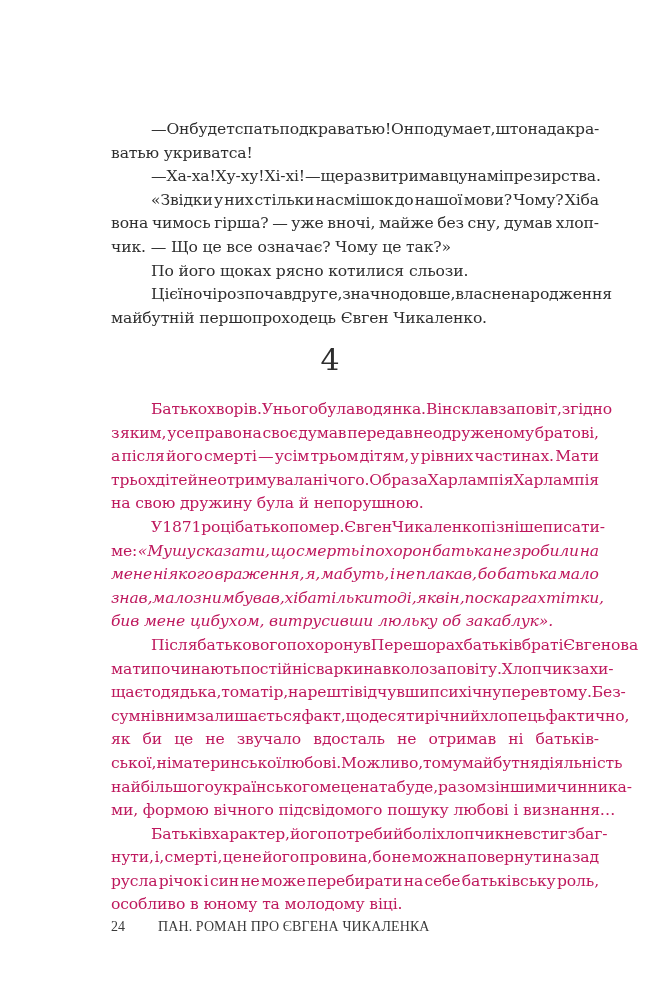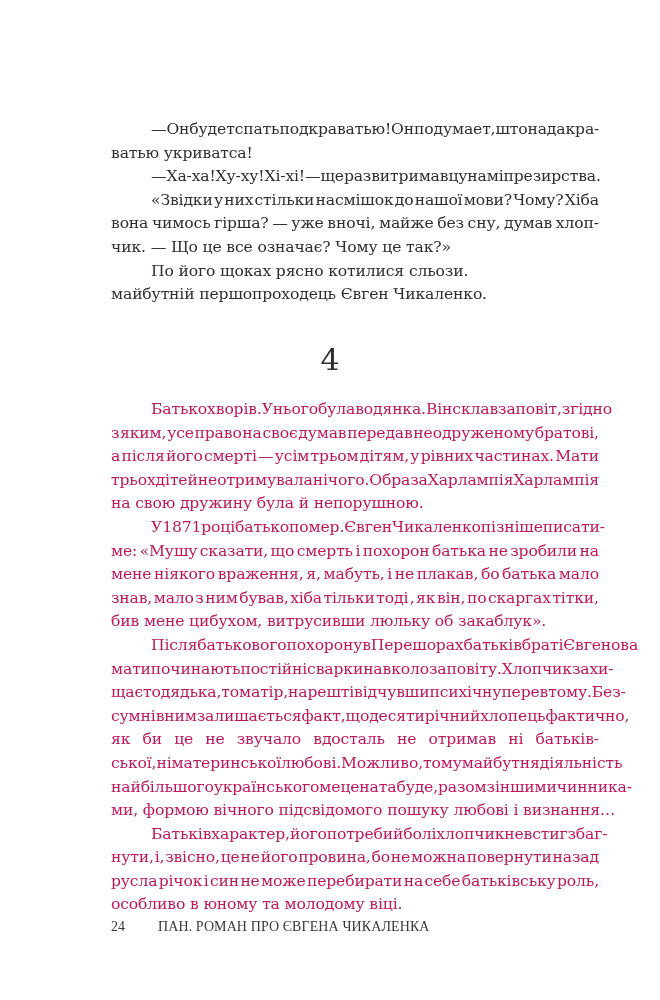--- a/index.html
+++ b/index.html
@@ -12,21 +12,21 @@
   }
   .ind { text-indent: 40px; }
   .chapter {
     position: absolute; left: 0; width: 660px; top: 342px; text-align: center;
     font-family: "DejaVu Serif", "Liberation Serif", serif;
     font-size: 30px; color: #2e2e2e;
   }
   .sec2 { position: absolute; left: 111px; top: 398px; width: 488px;
     font-family: "DejaVu Serif", "Liberation Serif", serif;
     font-size: 15.6px; line-height: 23.6px; color: #be185d; letter-spacing: -0.15px; }
-  .it { }
+  .it { font-style: italic; }
   .footer {
     position: absolute; left: 111px; top: 888px;
     font-family: "Liberation Serif", "DejaVu Serif", serif;
     font-size: 14px; color: #3a3a3a; letter-spacing: 0.1px;
   }
   .footer .num { display: inline-block; width: 47px; margin-top: 31px; }
   .ln { display: flex; justify-content: space-between; white-space: nowrap; }
   .ln.l { justify-content: flex-start; }
   .ln.ind { padding-left: 40px; text-indent: 0; }
 </style>
@@ -99,20 +99,30 @@
       <span>це&nbsp;</span>
       <span>так?»</span>
     </div>
     <div class="ln ind l">
       <span>По&nbsp;</span>
       <span>його&nbsp;</span>
       <span>щоках&nbsp;</span>
       <span>рясно&nbsp;</span>
       <span>котилися&nbsp;</span>
       <span>сльози.</span>
+    </div>
+    <div class="ln ind">
+      <span>Цієї</span>
+      <span>ночі</span>
+      <span>розпочав</span>
+      <span>друге,</span>
+      <span>значно</span>
+      <span>довше,</span>
+      <span>власне</span>
+      <span>народження</span>
     </div>
     <div class="ln l">
       <span>майбутній&nbsp;</span>
       <span>першопроходець&nbsp;</span>
       <span>Євген&nbsp;</span>
       <span>Чикаленко.</span>
     </div>
   </div>
 
 <div class="chapter">4</div>
@@ -328,21 +338,21 @@
       <span>й</span>
       <span>болі</span>
       <span>хлопчик</span>
       <span>не</span>
       <span>встиг</span>
       <span>збаг-</span>
     </div>
     <div class="ln">
       <span>нути,</span>
       <span>і,</span>
-      <span>звісно,</span>
+      <span>смерті,</span>
       <span>це</span>
       <span>не</span>
       <span>його</span>
       <span>провина,</span>
       <span>бо</span>
       <span>не</span>
       <span>можна</span>
       <span>повернути</span>
       <span>назад</span>
     </div>

